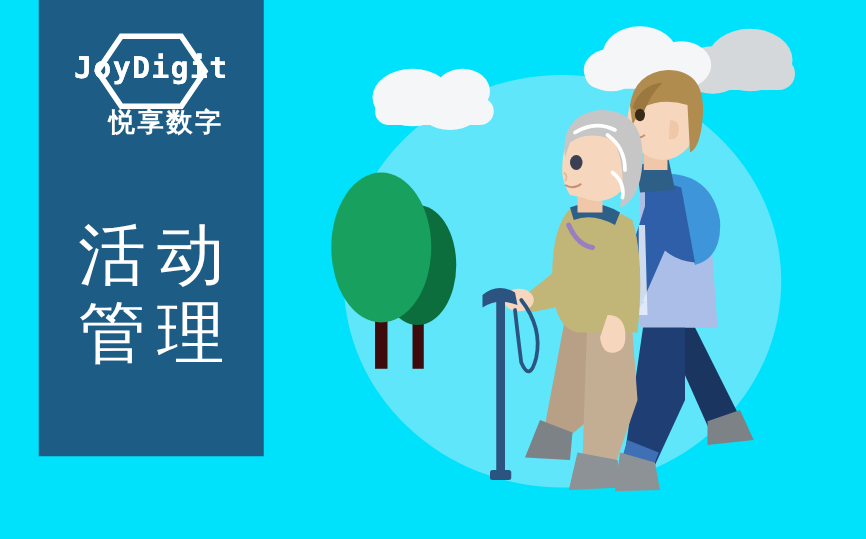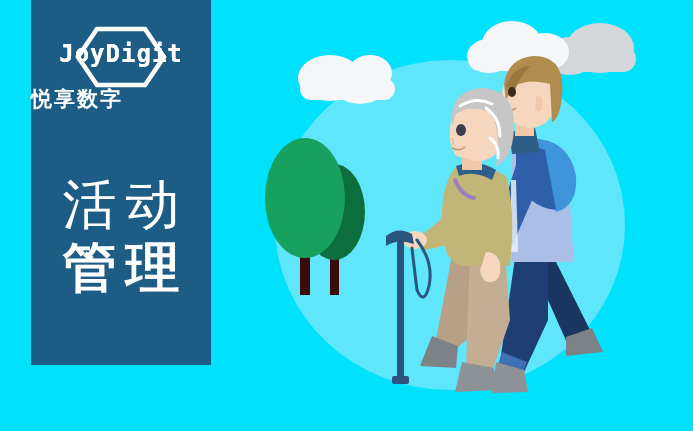--- a/index.html
+++ b/index.html
@@ -22,32 +22,32 @@
     position:absolute;left:50%;top:0;transform:translateX(-50%);
     width:92px;height:62px;
   }
   #logo-word{
     position:absolute;left:0;top:16px;width:180px;text-align:center;
     color:#ffffff;font-family:"DejaVu Sans Mono","Liberation Mono",monospace;
     font-size:24px;font-weight:700;letter-spacing:1px;line-height:1;
     text-shadow:0 0 0 #fff;
   }
   #logo-cn{
-    position:absolute;left:0;top:62px;width:180px;text-align:left;
+    position:absolute;left:12px;top:62px;width:180px;text-align:center;
     color:#ffffff;font-size:21px;font-weight:700;letter-spacing:2px;line-height:1;
   }
   #title-wrap{
     position:absolute;left:0;top:138px;width:180px;text-align:center;margin-top:35px;
   }
   .title-line{
     color:#ffffff;font-size:54px;line-height:63px;letter-spacing:9px;
     text-indent:9px;white-space:nowrap;
   }
   .title-thin{font-weight:300;}
-  .title-bold{font-weight:700;}
+  .title-bold{font-weight:400;}
 
   
   #scene{position:absolute;left:0;top:0;width:693px;height:431px;}
   #scene svg{display:block;}
 </style>
 </head>
 <body>
 
 <div id="stage">
 

